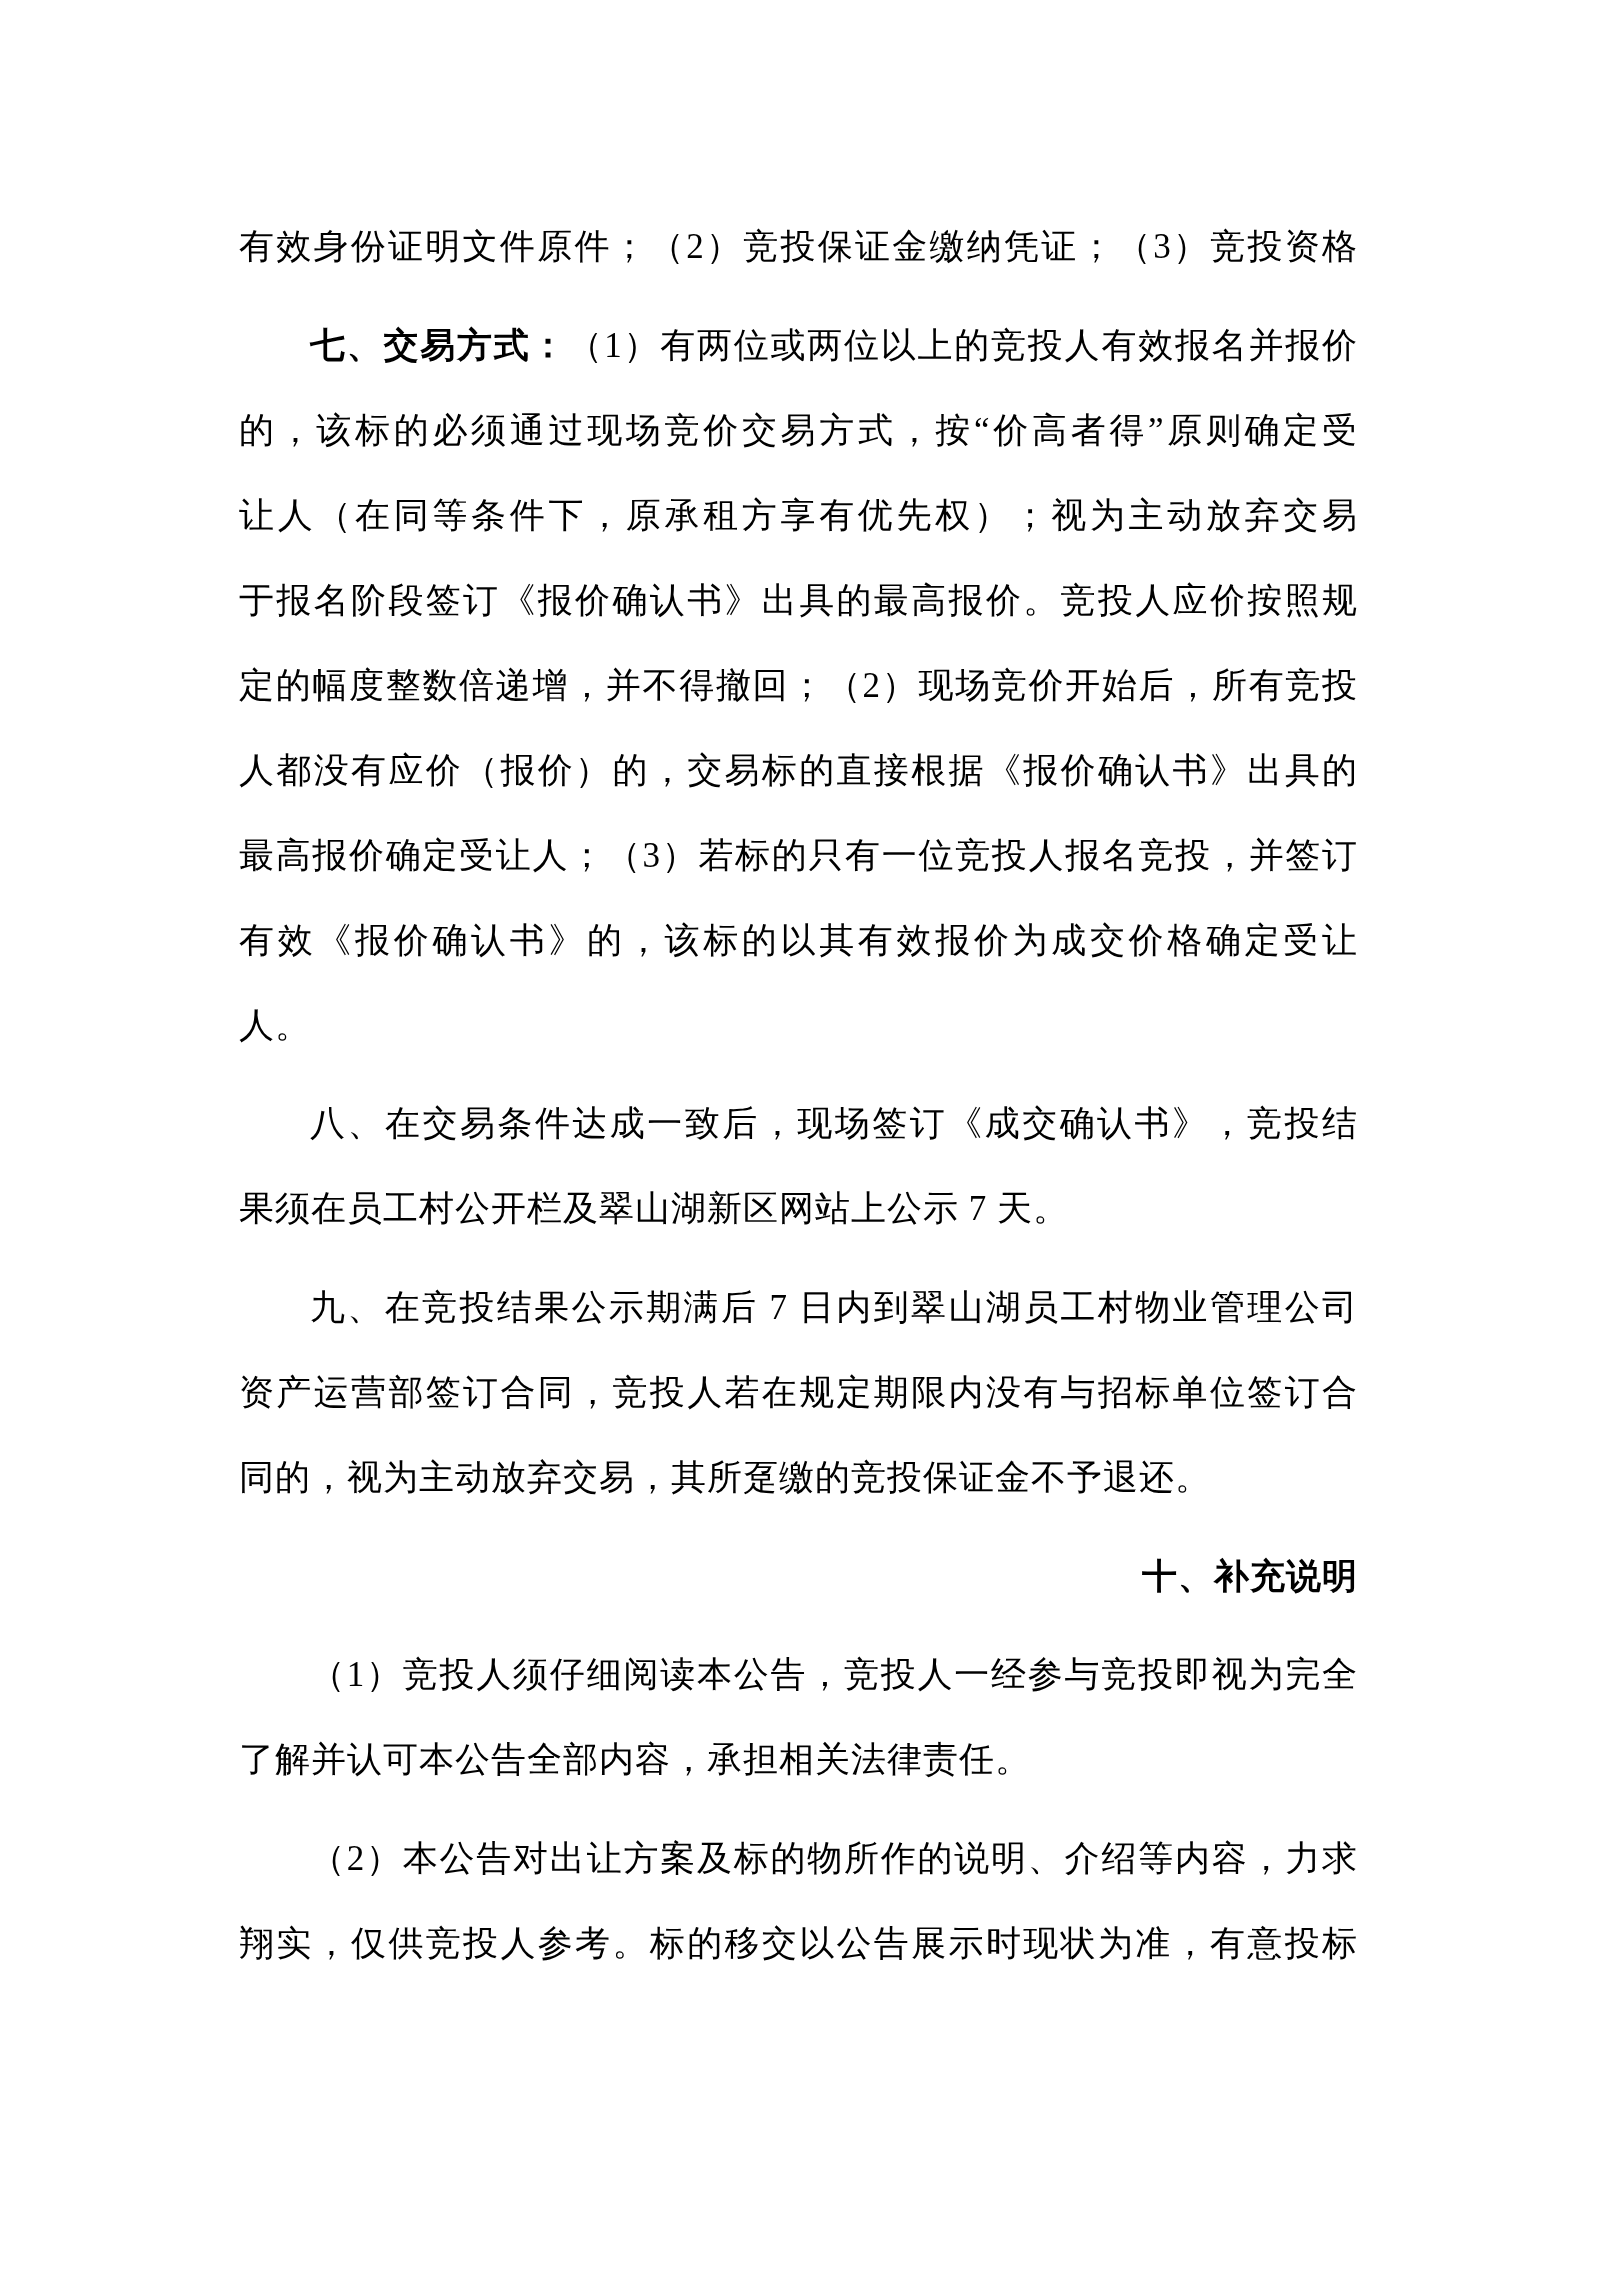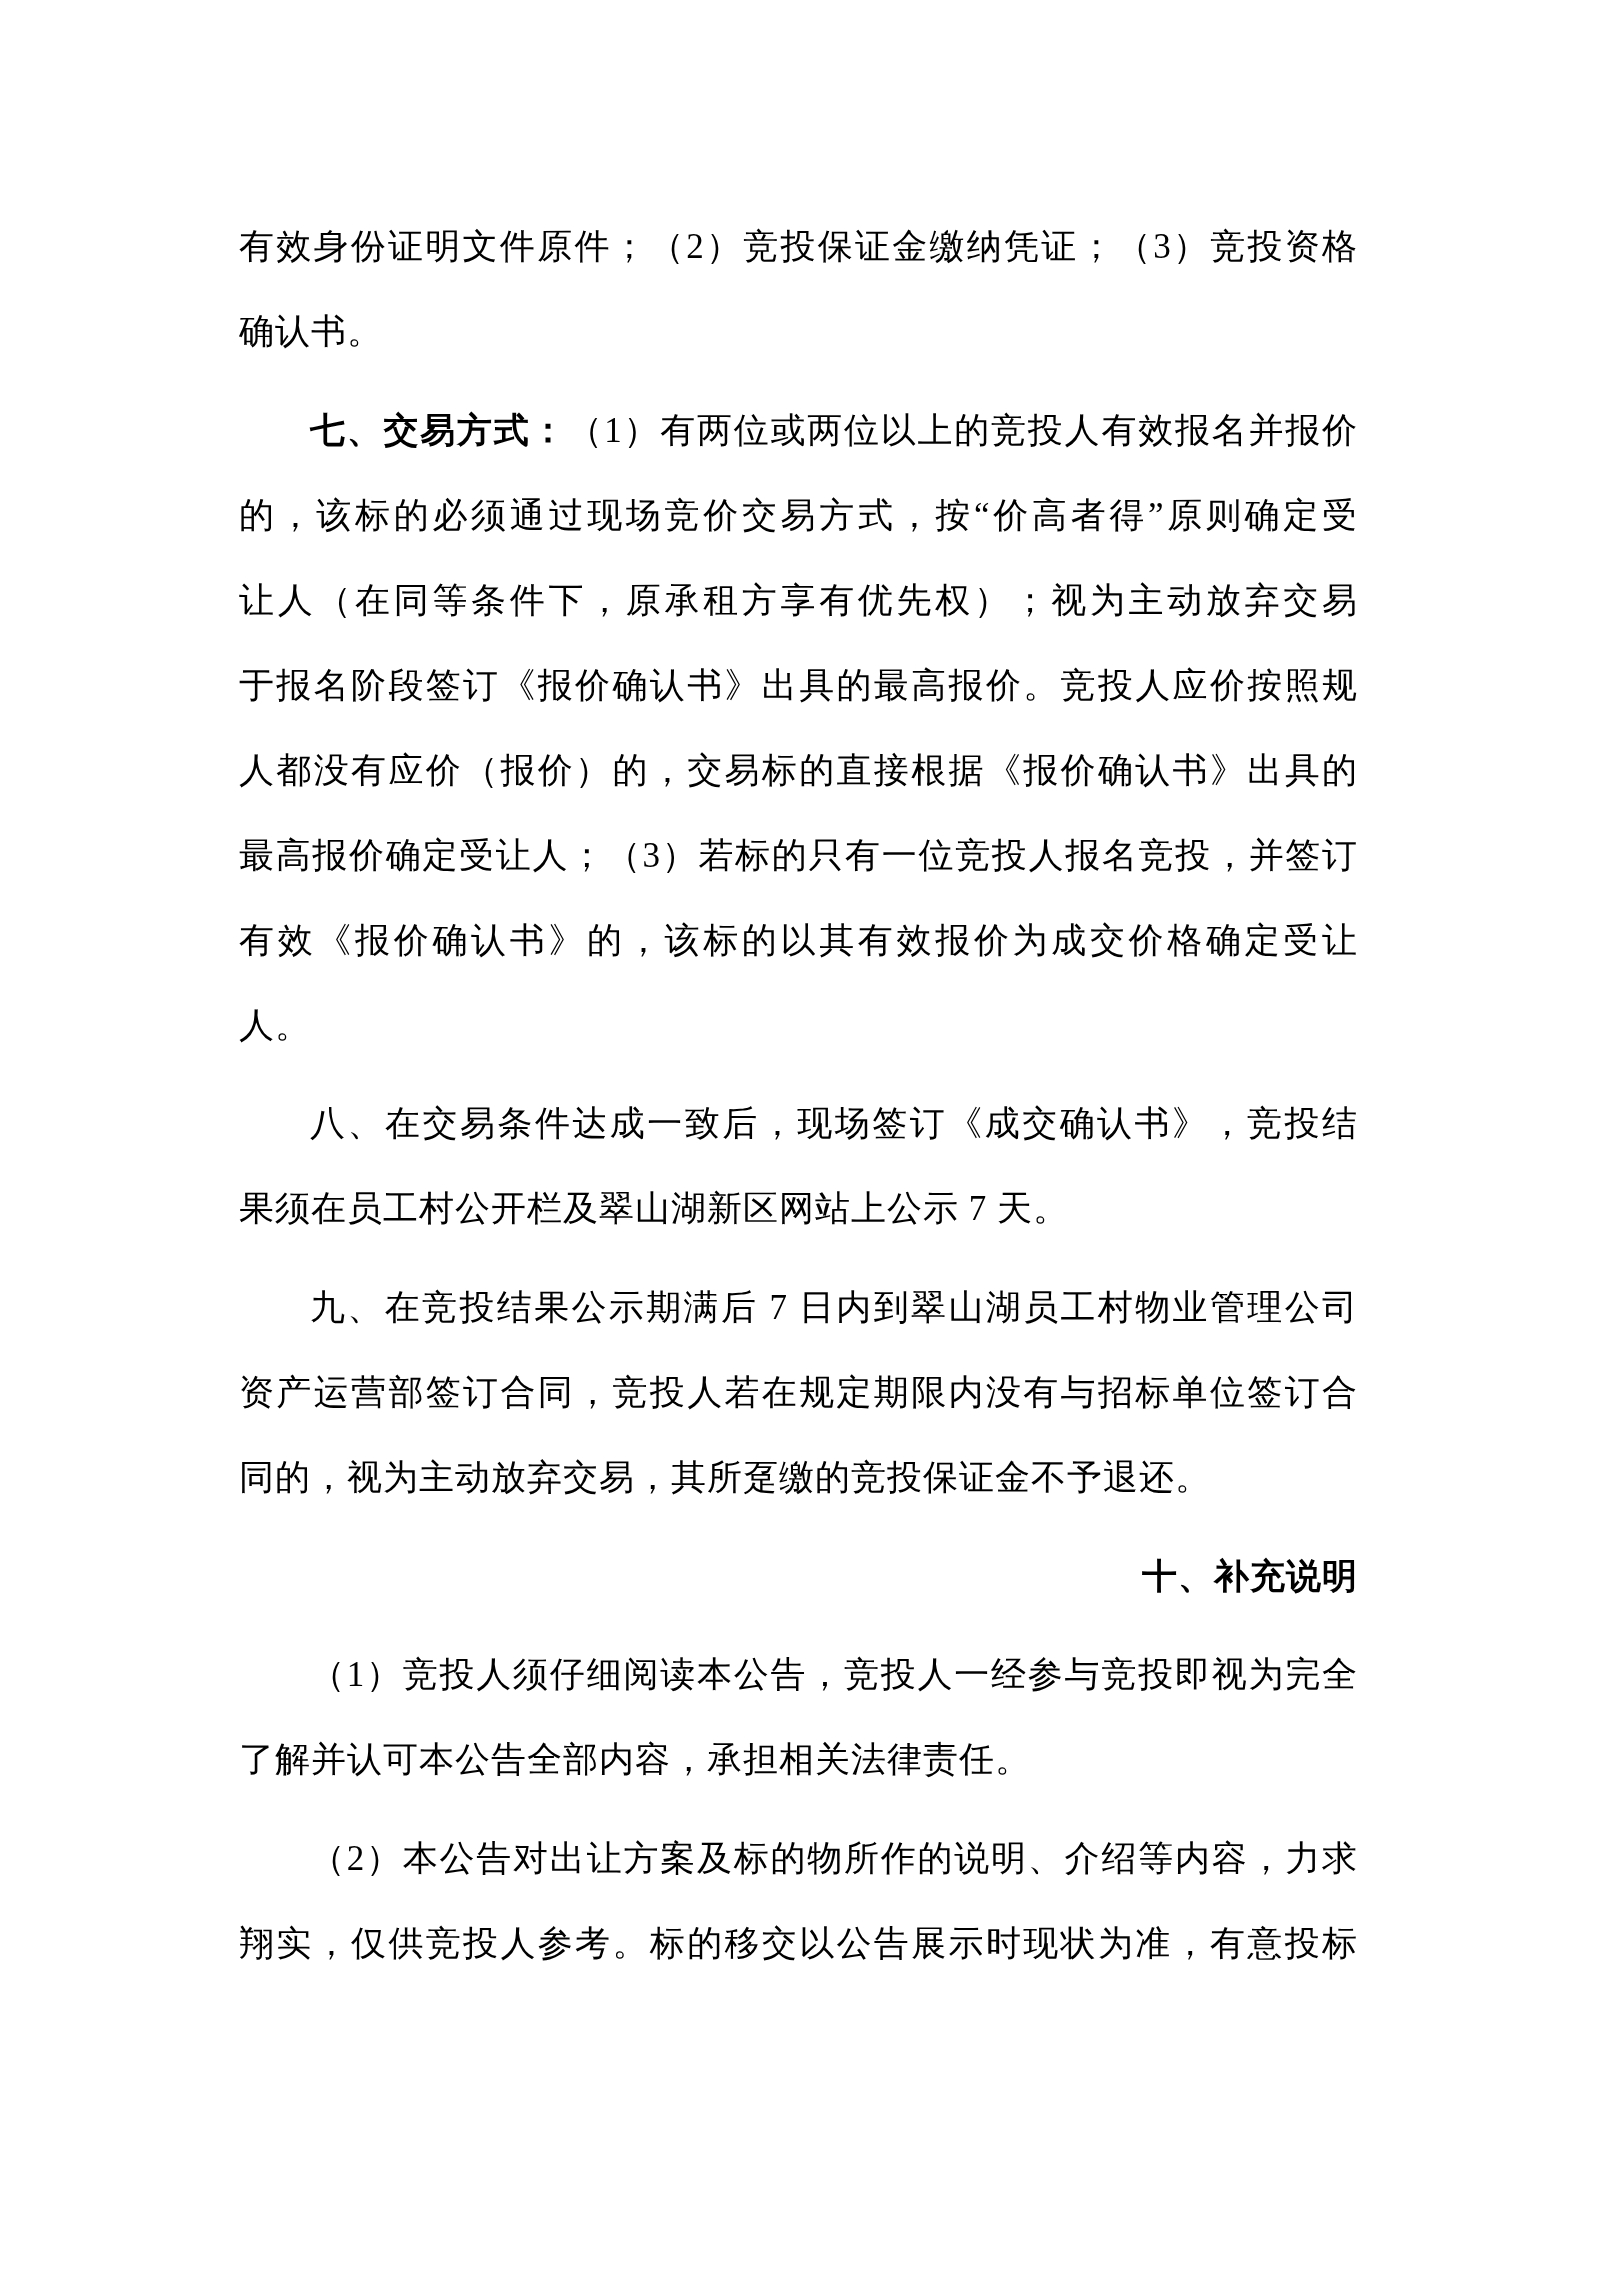--- a/index.html
+++ b/index.html
@@ -46,25 +46,25 @@
   .bold {
     font-weight: bold;
   }
 </style>
 </head>
 <body>
 
 <div class="page">
   <div class="doc-body">
       <div class="line fill"><span>有效身份证明文件原件；（2）竞投保证金缴纳凭证；（3）竞投资格</span></div>
-      <div class="line"><span>确认书。</span></div>
       <div class="line fill indent para"><span class="bold">七、交易方式：</span><span>（1）有两位或两位以上的竞投人有效报名并报价</span></div>
       <div class="line fill"><span>的，该标的必须通过现场竞价交易方式，按“价高者得”原则确定受</span></div>
       <div class="line fill"><span>让人（在同等条件下，原承租方享有优先权）；视为主动放弃交易</span></div>
       <div class="line fill"><span>于报名阶段签订《报价确认书》出具的最高报价。竞投人应价按照规</span></div>
+      <div class="line fill"><span>定的幅度整数倍递增，并不得撤回；（2）现场竞价开始后，所有竞投</span></div>
       <div class="line fill"><span>人都没有应价（报价）的，交易标的直接根据《报价确认书》出具的</span></div>
       <div class="line fill"><span>最高报价确定受让人；（3）若标的只有一位竞投人报名竞投，并签订</span></div>
       <div class="line fill"><span>有效《报价确认书》的，该标的以其有效报价为成交价格确定受让</span></div>
       <div class="line"><span>人。</span></div>
       <div class="line fill indent para"><span>八、在交易条件达成一致后，现场签订《成交确认书》，竞投结</span></div>
       <div class="line"><span>果须在员工村公开栏及翠山湖新区网站上公示 7 天。</span></div>
       <div class="line fill indent para"><span>九、在竞投结果公示期满后 7 日内到翠山湖员工村物业管理公司</span></div>
       <div class="line fill"><span>资产运营部签订合同，竞投人若在规定期限内没有与招标单位签订合</span></div>
       <div class="line"><span>同的，视为主动放弃交易，其所趸缴的竞投保证金不予退还。</span></div>
       <div class="line indent para"><span class="bold">十、补充说明</span></div>

